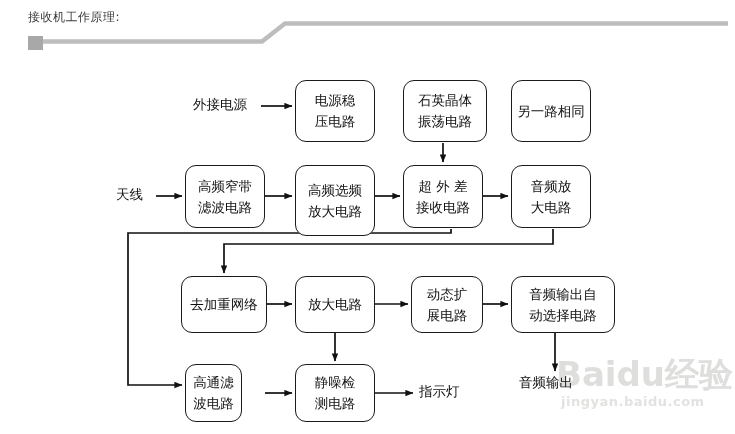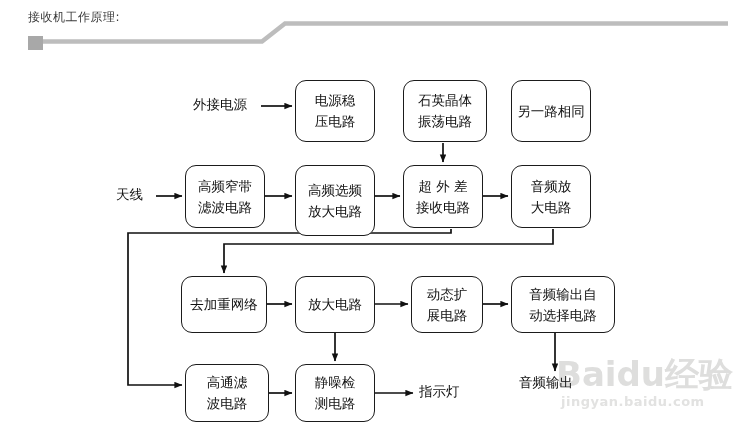--- a/index.html
+++ b/index.html
@@ -216,21 +216,21 @@
     <div class="node" style="left:411px; top:276px; width:72px; height:57px;">
       <span class="ln">动态扩</span>
       <span class="ln">展电路</span>
     </div>
 
     <div class="node" style="left:511px; top:276px; width:104px; height:57px;">
       <span class="ln">音频输出自</span>
       <span class="ln">动选择电路</span>
     </div>
 
-    <div class="node" style="left:185px; top:364px; width:84px; height:58px;">
+    <div class="node" style="left:185px; top:364px; width:57px; height:58px;">
       <span class="ln">高通滤</span>
       <span class="ln">波电路</span>
     </div>
 
     <div class="node" style="left:295px; top:364px; width:80px; height:58px;">
       <span class="ln">静噪检</span>
       <span class="ln">测电路</span>
     </div>
 
     <div class="plainlabel" style="left:419px; top:383px;">

